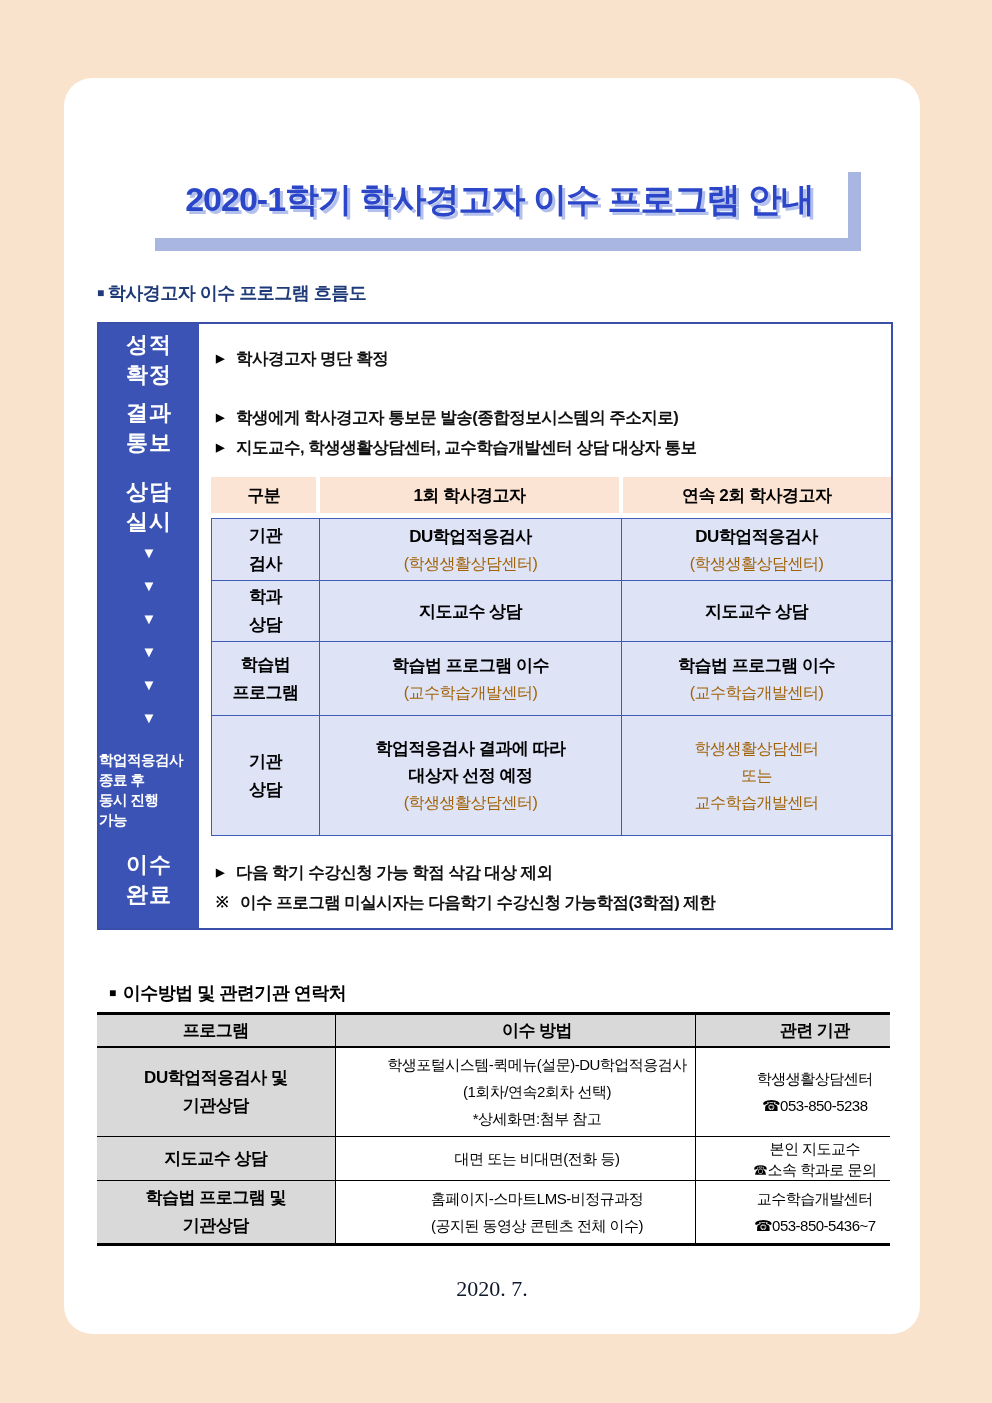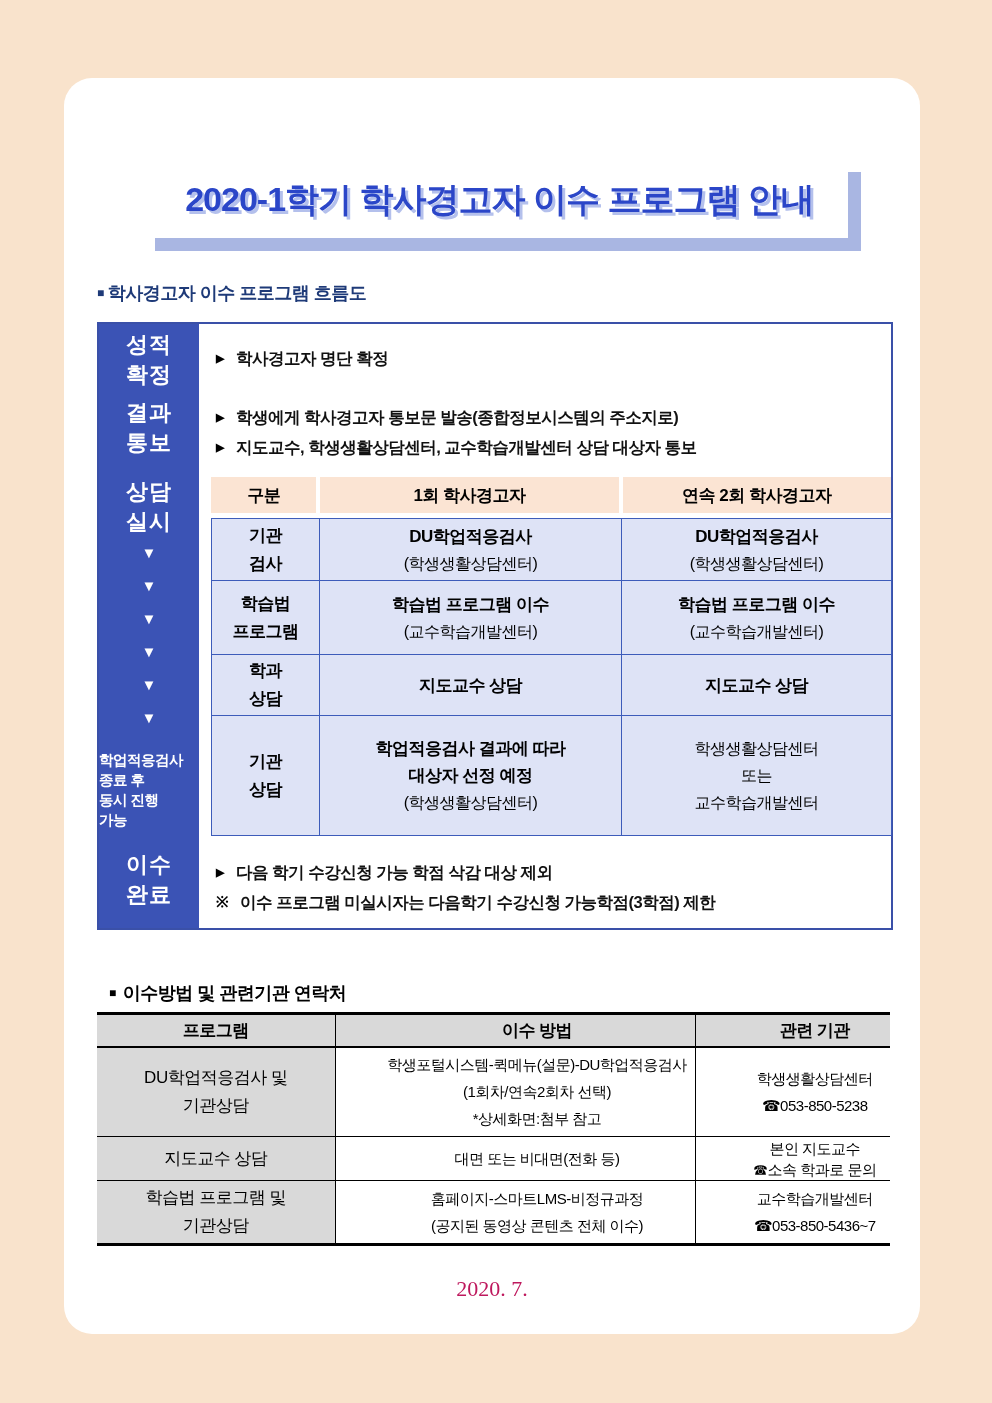--- a/index.html
+++ b/index.html
@@ -87,46 +87,46 @@
   }
   .hc.c0 { width:106px; } .hc.c1 { width:300px; } .hc.c2 { width:270px; }
   .ibody { border-collapse:collapse; margin-top:5px; width:680px; table-layout:fixed; }
   .ibody td {
     border:1.5px solid #3d5cba; background:#dee3f6;
     text-align:center; vertical-align:middle; padding:2px 12px;
   }
   .ibody col.c0 { width:108px; } .ibody col.c1 { width:302px; } .ibody col.c2 { width:270px; }
   .ln-lab { font-size:17px; font-weight:bold; line-height:28px; letter-spacing:-0.5px; }
   .ln-main { font-size:17px; font-weight:bold; line-height:27px; letter-spacing:-0.5px; }
-  .ln-sub { font-size:16px; font-weight:400; line-height:27px; color:#000000; letter-spacing:-0.5px; }
+  .ln-sub { font-size:16px; font-weight:400; line-height:27px; color:#a16207; letter-spacing:-0.5px; }
   
   .contact {
     position:absolute; left:33px; top:934px;
     width:793px; border-collapse:collapse; table-layout:fixed;
     border-top:3px solid #000; border-bottom:3px solid #000;
   }
   .contact col.c0 { width:238px; } .contact col.c1 { width:360px; } .contact col.c2 { width:195px; }
   .contact th {
     background:#d9d9d9; height:33px;
     font-size:17px; font-weight:bold; letter-spacing:-0.5px;
     border-bottom:2px solid #000;
   }
   .contact th + th, .contact td + td { border-left:1.5px solid #000;padding-left:44px; }
   .contact tbody td { border-top:1.5px solid #000; text-align:center; vertical-align:middle; }
-  .contact td.prog { background:#d9d9d9; font-size:17px; font-weight:normal; line-height:28px; letter-spacing:-0.5px; }
+  .contact td.prog { background:#d9d9d9; font-size:17px; font-weight:bold; line-height:28px; letter-spacing:-0.5px; }
   .contact td.cell { font-size:15px; line-height:27px; letter-spacing:-0.5px; }
   .contact tr.r1 td { height:90px; }
   .contact tr.r2 td { height:44px; }
   .contact tr.r2 td.cell { line-height:21px; }
   .contact tr.r3 td { height:64px; }
   
   .date {
     position:absolute; left:0; top:1198px; width:100%;
     text-align:center; font-family:"Liberation Serif", serif;
-    font-size:22px; color:#be185d;
+    font-size:22px; color:#0f172a;
   }
 </style>
 </head>
 <body>
 
 <div class="card">
 
   <div class="title-wrap">
     <h1>2020-1학기 학사경고자 이수 프로그램 안내</h1>
   </div>
@@ -210,43 +210,43 @@
             <td>
               <div class="ln-main">DU학업적응검사</div>
               <div class="ln-sub">(학생생활상담센터)</div>
             </td>
             <td>
               <div class="ln-main">DU학업적응검사</div>
               <div class="ln-sub">(학생생활상담센터)</div>
             </td>
           </tr>
           <tr>
+            <td style="height:58px">
+              <div class="ln-lab">학과</div>
+              <div class="ln-lab">상담</div>
+            </td>
+            <td>
+              <div class="ln-main">지도교수 상담</div>
+            </td>
+            <td>
+              <div class="ln-main">지도교수 상담</div>
+            </td>
+          </tr>
+          <tr>
             <td style="height:74px">
               <div class="ln-lab">학습법</div>
               <div class="ln-lab">프로그램</div>
             </td>
             <td>
               <div class="ln-main">학습법 프로그램 이수</div>
               <div class="ln-sub">(교수학습개발센터)</div>
             </td>
             <td>
               <div class="ln-main">학습법 프로그램 이수</div>
               <div class="ln-sub">(교수학습개발센터)</div>
-            </td>
-          </tr>
-          <tr>
-            <td style="height:58px">
-              <div class="ln-lab">학과</div>
-              <div class="ln-lab">상담</div>
-            </td>
-            <td>
-              <div class="ln-main">지도교수 상담</div>
-            </td>
-            <td>
-              <div class="ln-main">지도교수 상담</div>
             </td>
           </tr>
           <tr>
             <td style="height:120px">
               <div class="ln-lab">기관</div>
               <div class="ln-lab">상담</div>
             </td>
             <td>
               <div class="ln-main">학업적응검사 결과에 따라</div>
               <div class="ln-main">대상자 선정 예정</div>

